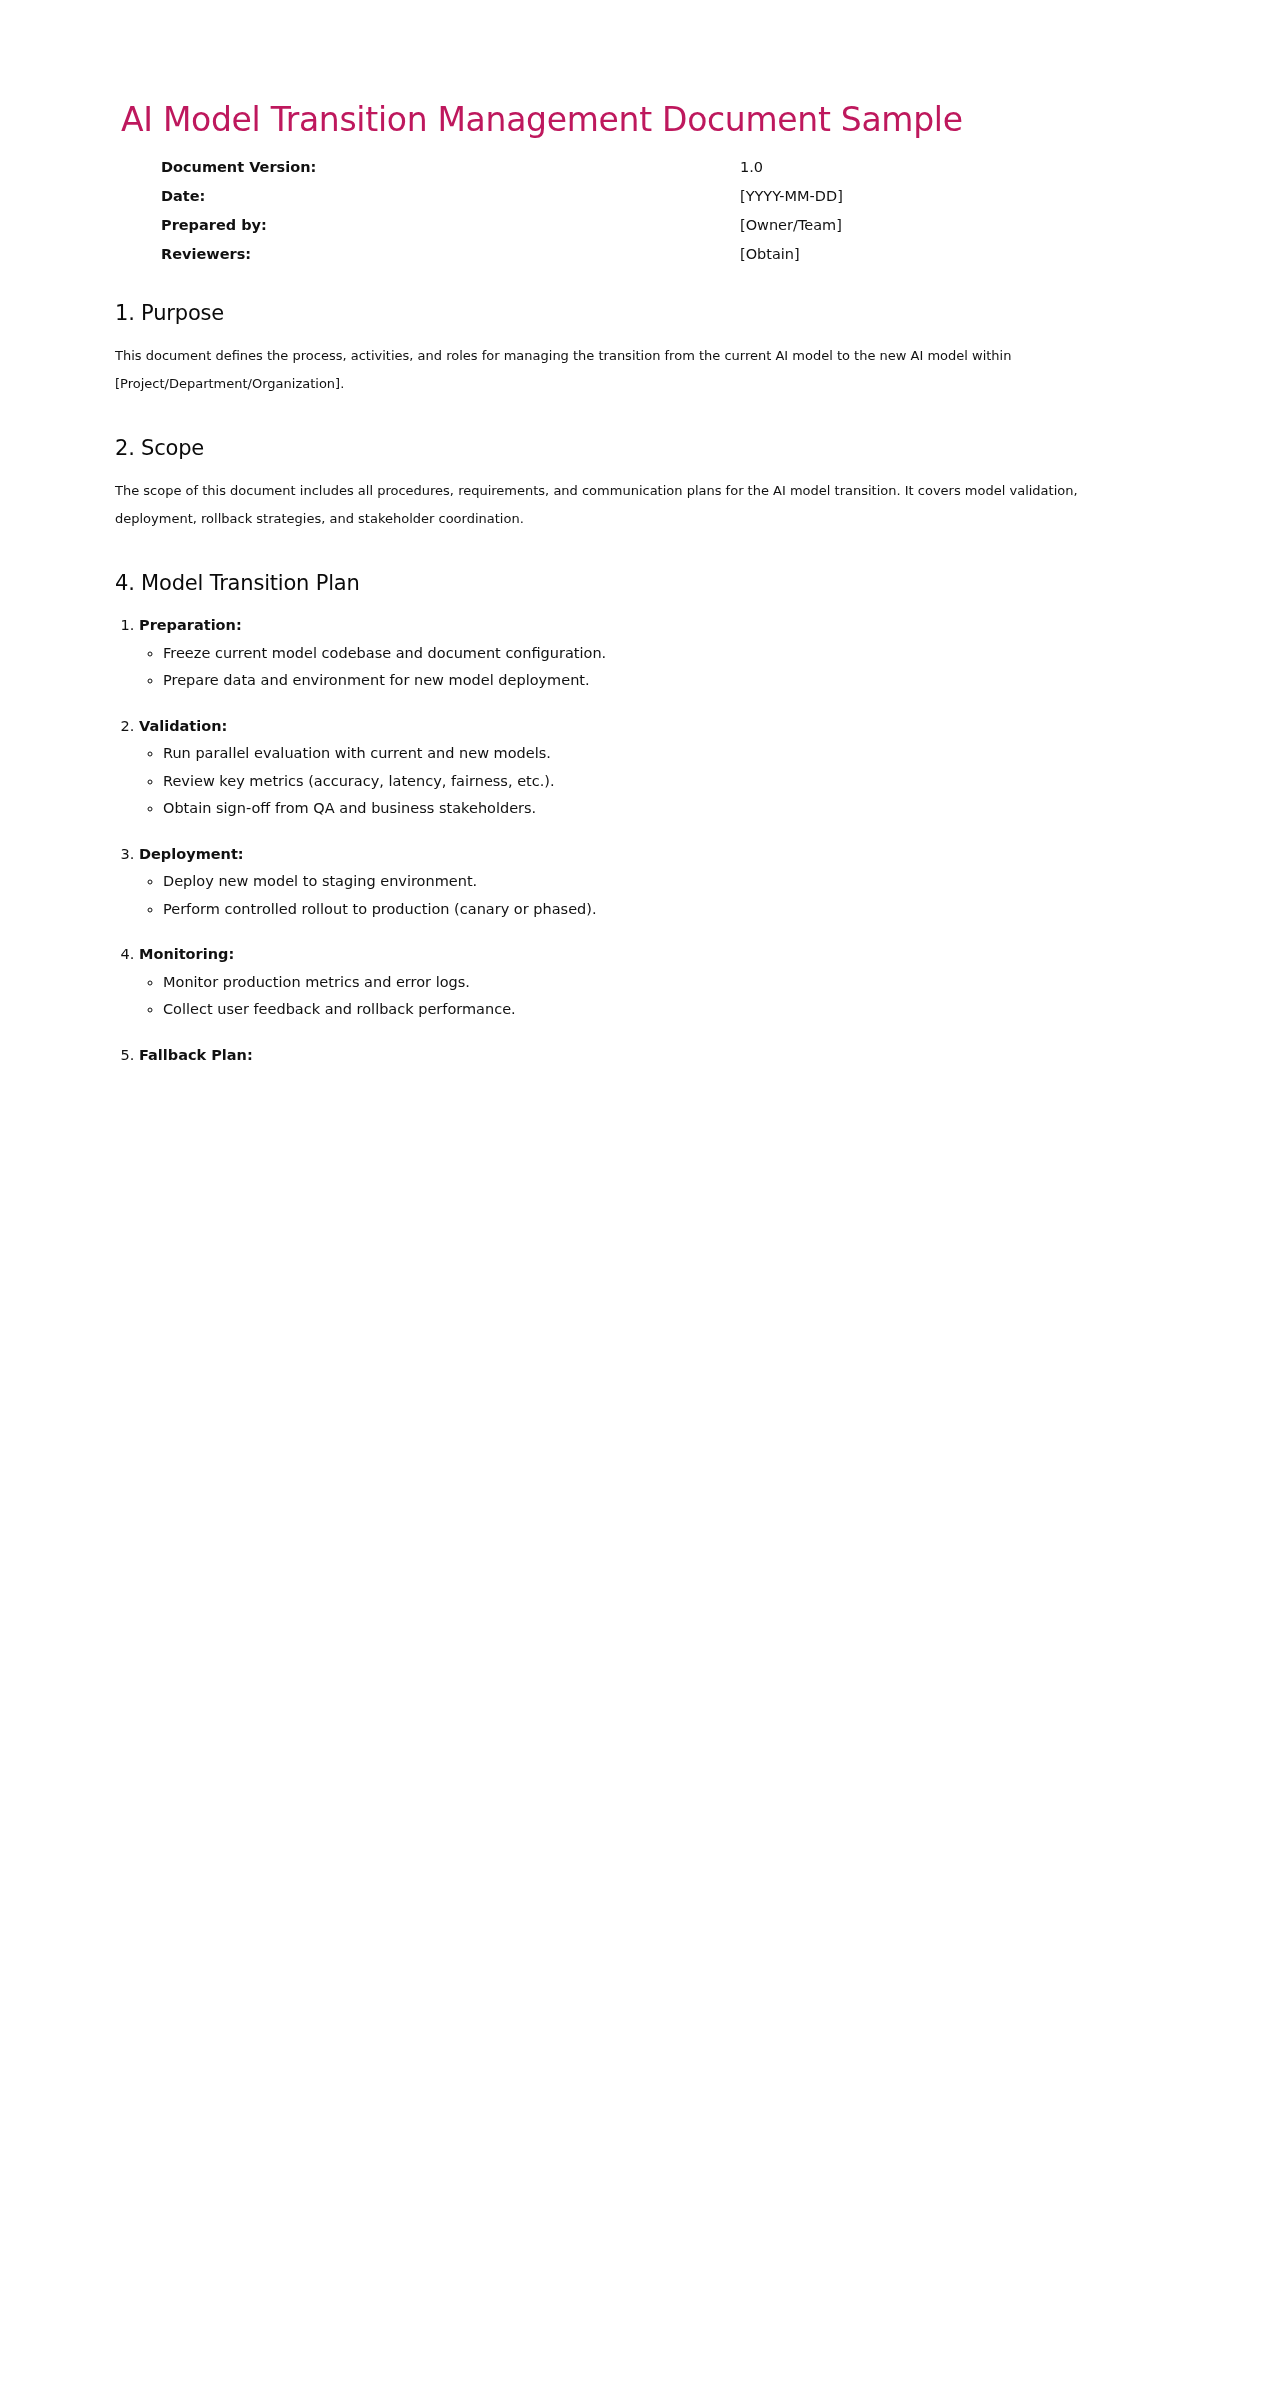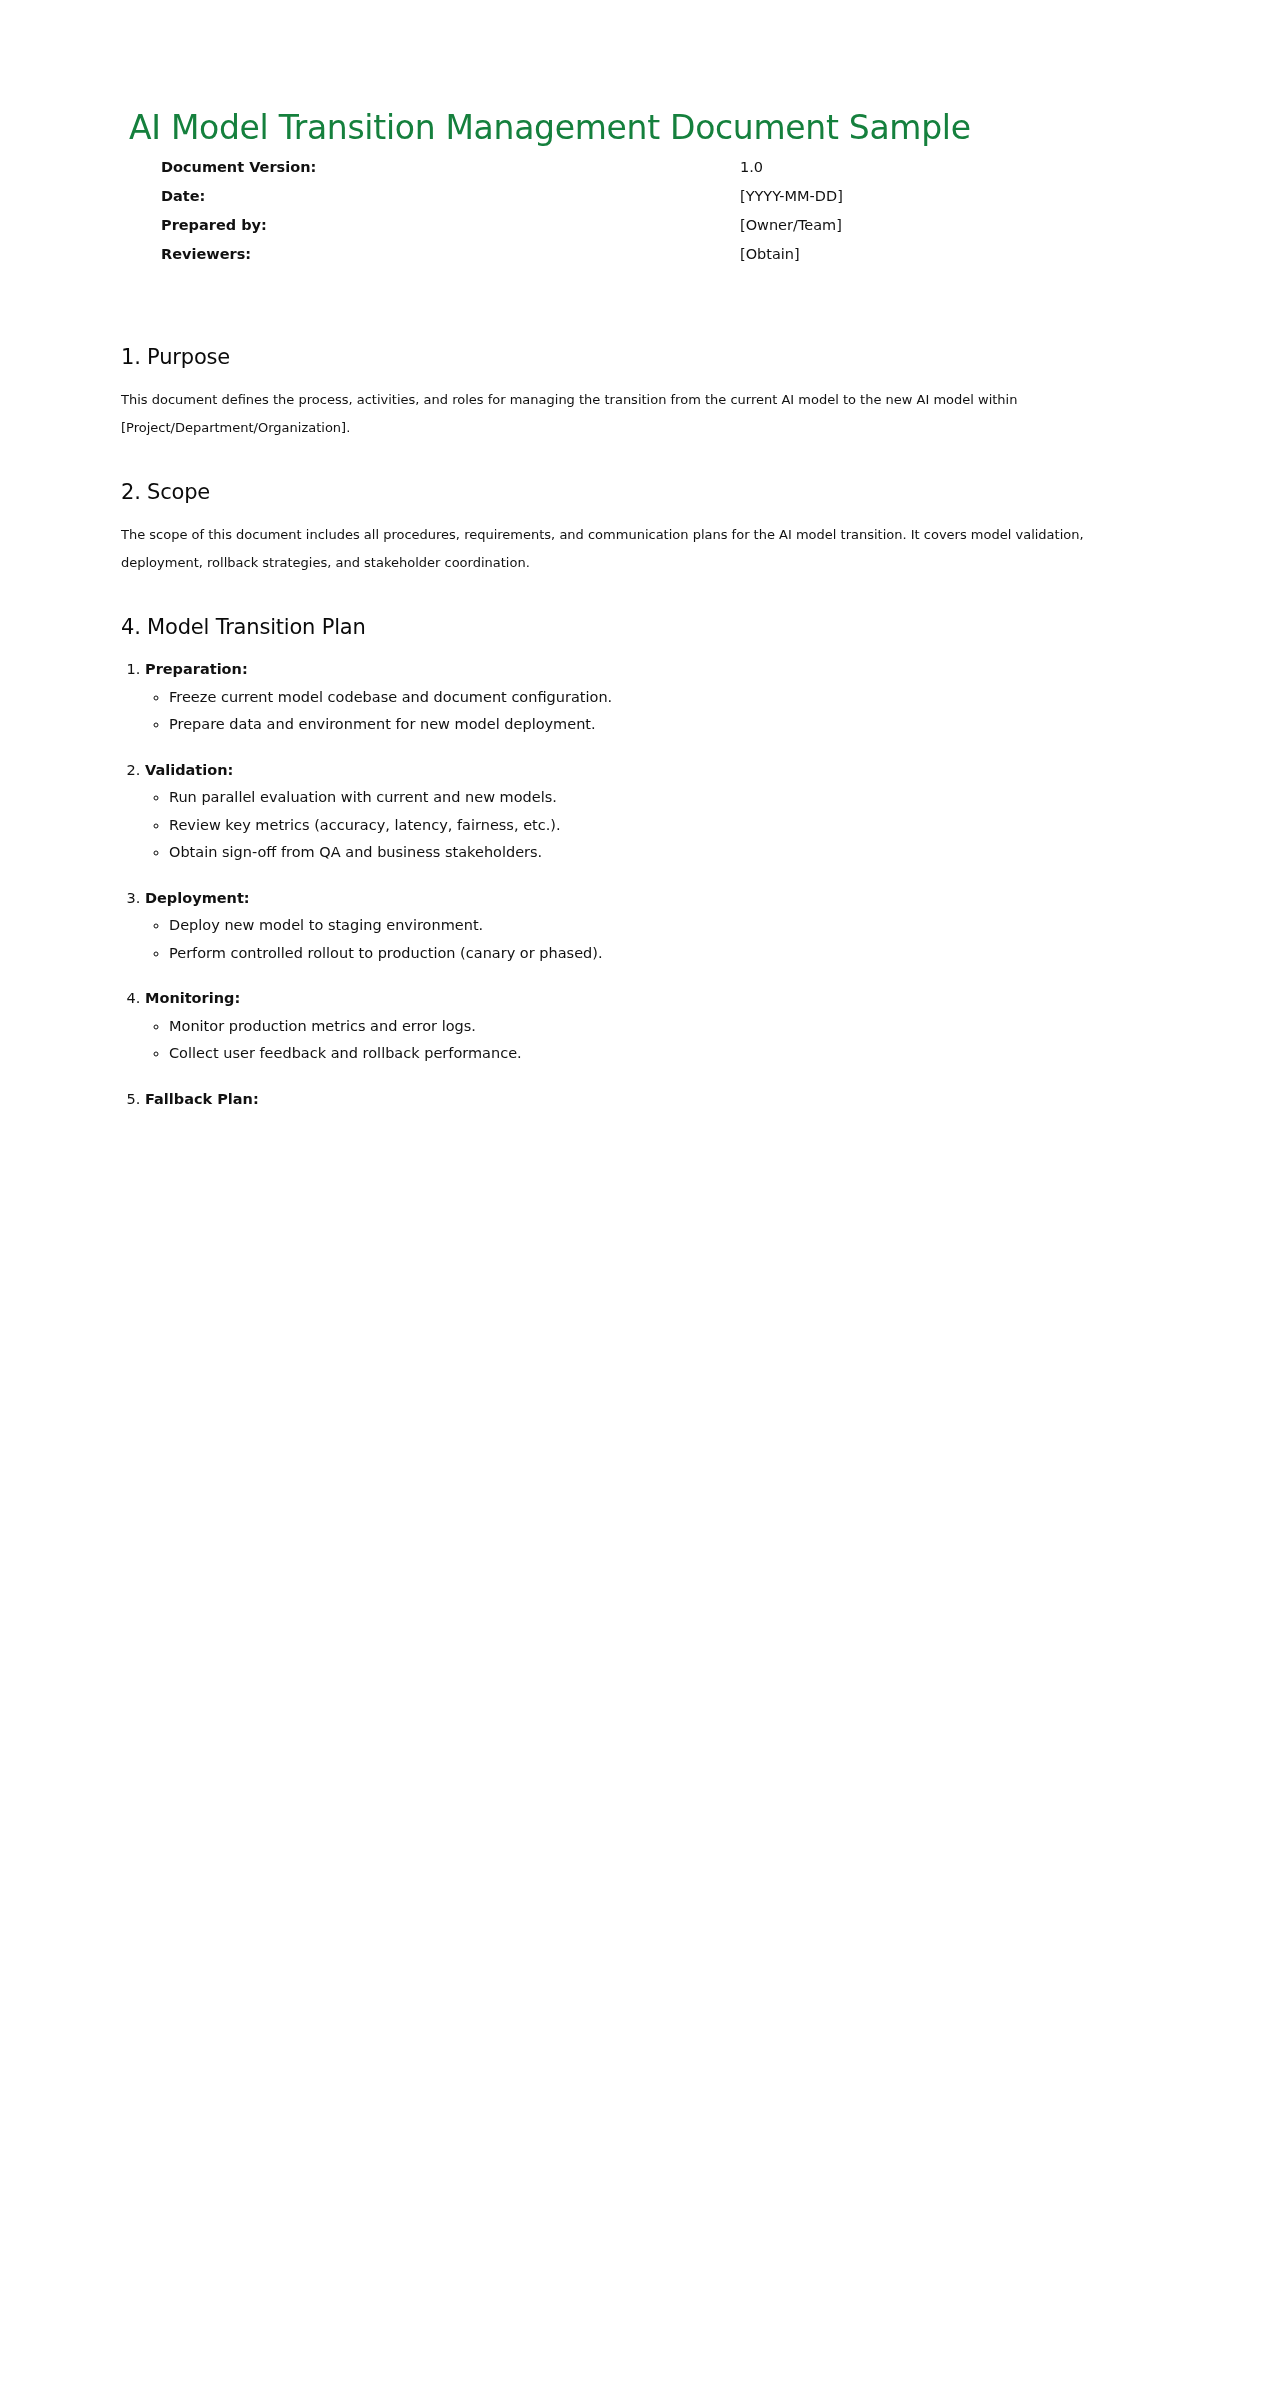--- a/index.html
+++ b/index.html
@@ -17,28 +17,28 @@
   }
   .page {
     position: absolute;
     left: 113px;
     top: 0;
     width: 1037px;
     height: 1298px;
     overflow: hidden;
   }
   h1.doc-title {
-    margin: 16px;
+    margin: 8px;
     position: absolute;
     top: 92px;
     left: 0;
     font-size: 33px;
     font-weight: 400;
     letter-spacing: -0.3px;
-    color: #15803d;
+    color: #be185d;
     white-space: nowrap;
   }
   table.meta {
     position: absolute;
     top: 152px;
     left: 0;
     width: 1037px;
     border-collapse: collapse;
     font-size: 14.5px;
     margin-left: 48px;
@@ -51,23 +51,22 @@
   table.meta td.label {
     width: 579px;
     font-weight: 700;
   }
   table.meta td.value {
     font-weight: 400;
   }
   .content {
     position: absolute;
     top: 296px;
-    left: 8px;
+    left: 2px;
     width: 1037px;
-    margin-top: 44px;
   }
   .section {
     margin: 0 0 34px 0;
   }
   h2.section-title {
     margin: 0 0 12px 0;
     font-size: 21px;
     font-weight: 400;
     color: #0a0a0a;
     line-height: 34px;

